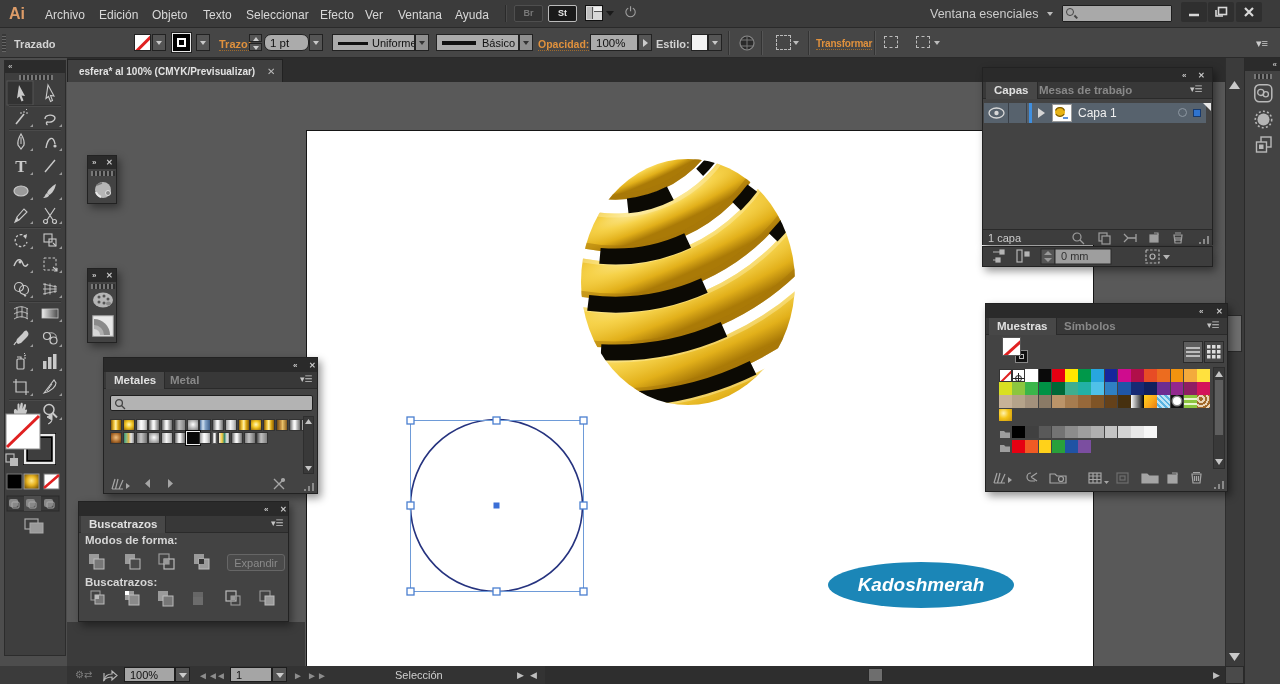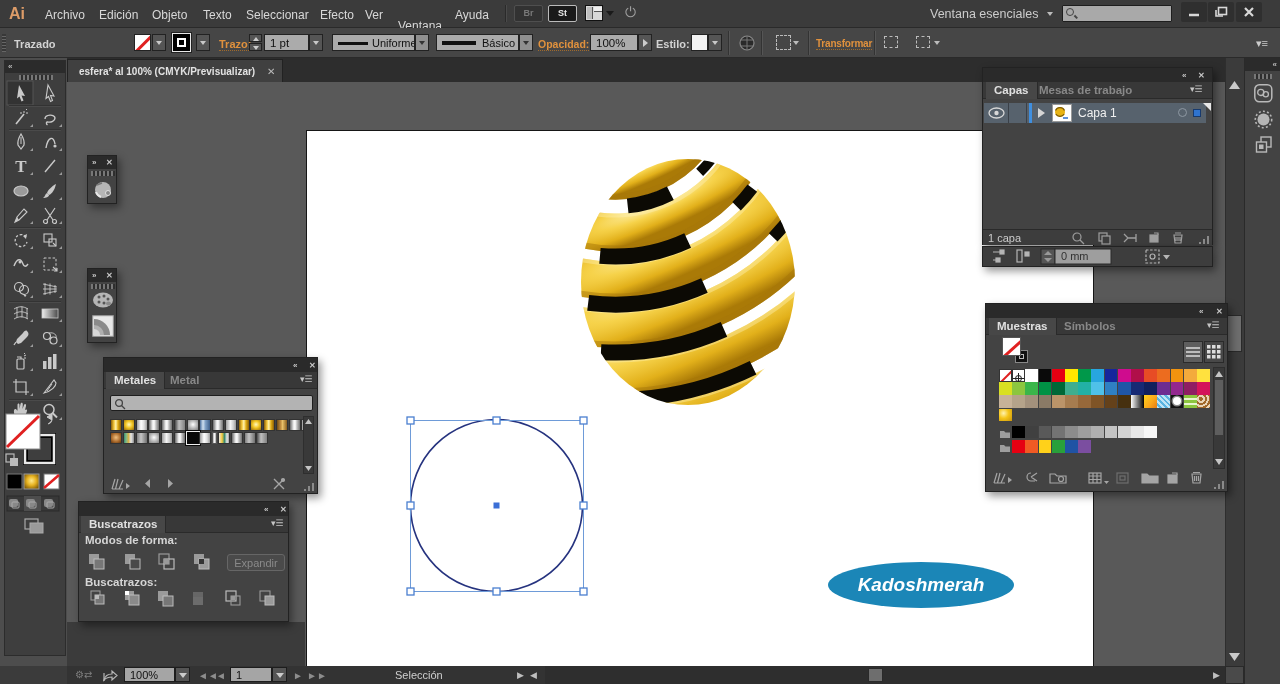--- a/index.html
+++ b/index.html
@@ -78,21 +78,21 @@
 
   <div id="menubar" class="abs">
     <div class="abs ai">Ai</div>
     <div class="abs menuitem" style="left:45px;">Archivo</div>
     <div class="abs menuitem" style="left:99px;">Edición</div>
     <div class="abs menuitem" style="left:152px;">Objeto</div>
     <div class="abs menuitem" style="left:203px;">Texto</div>
     <div class="abs menuitem" style="left:246px;">Seleccionar</div>
     <div class="abs menuitem" style="left:320px;">Efecto</div>
     <div class="abs menuitem" style="left:365px;">Ver</div>
-    <div class="abs menuitem" style="left:398px;margin-top:11px;">Ventana</div>
+    <div class="abs menuitem" style="left:398px;">Ventana</div>
     <div class="abs menuitem" style="left:455px;">Ayuda</div>
     <div class="abs" style="left:505px; top:5px; width:1px; height:17px; background:#2a2a2a; box-shadow:1px 0 0 #4a4a4a;"></div>
     <div class="abs appicon" style="left:514px; opacity:0.65;">Br</div>
     <div class="abs appicon" style="left:548px; color:#e8e8e8; border-color:#bbb; background:#1a1a1a;">St</div>
     <div class="abs" id="wsicon">
         <div class="l"></div>
         <div class="t"></div>
       </div>
     <div class="abs wsarr"></div>
     <div class="abs" id="gpuicon">⏻</div>
@@ -126,21 +126,21 @@
     <div class="abs cb-drop" style="left:196px;"></div>
     <div class="abs cb-orange" style="left:219px;">Trazo:</div>
     <div class="abs" style="left:249px; top:6px; width:13px; height:17px;">
       <div style="position:absolute; left:0; top:0; width:13px; height:8px; background:#555; border:1px solid #222;">
           <div style="position:absolute;left:3px;top:2px;border-left:3px solid transparent;border-right:3px solid transparent;border-bottom:4px solid #ccc;"></div>
         </div>
       <div style="position:absolute; left:0; top:9px; width:13px; height:8px; background:#555; border:1px solid #222;">
           <div style="position:absolute;left:3px;top:2px;border-left:3px solid transparent;border-right:3px solid transparent;border-top:4px solid #ccc;"></div>
         </div>
     </div>
-    <div class="abs cb-field" style="left:264px; width:45px;">1 pt</div>
+    <div class="abs cb-field" style="left:264px; width:45px;border-radius:7px;">1 pt</div>
     <div class="abs cb-drop" style="left:309px;"></div>
     <div class="abs cb-field" style="left:332px; width:83px; color:#111;"><span style="display:inline-block;width:30px;height:3px;background:#111;vertical-align:2px;margin-right:4px;"></span><span style="font-size:11px;">Uniforme</span></div>
     <div class="abs cb-drop lt" style="left:415px;"></div>
     <div class="abs cb-field" style="left:436px; width:83px;"><span style="display:inline-block;width:34px;height:4px;background:#111;vertical-align:2px;margin-right:6px;"></span><span style="font-size:11px;">Básico</span></div>
     <div class="abs cb-drop lt" style="left:519px;"></div>
     <div class="abs cb-orange" style="left:538px; font-size:10.5px;">Opacidad:</div>
     <div class="abs cb-field" style="left:590px; width:48px;">100%</div>
     <div class="abs" style="left:638px; top:6px; width:14px; height:17px; background:#555; border:1px solid #222;">
         <div style="position:absolute;left:4px;top:4px;width:0;height:0;border-top:4px solid transparent;border-bottom:4px solid transparent;border-left:5px solid #ccc;"></div>
       </div>

